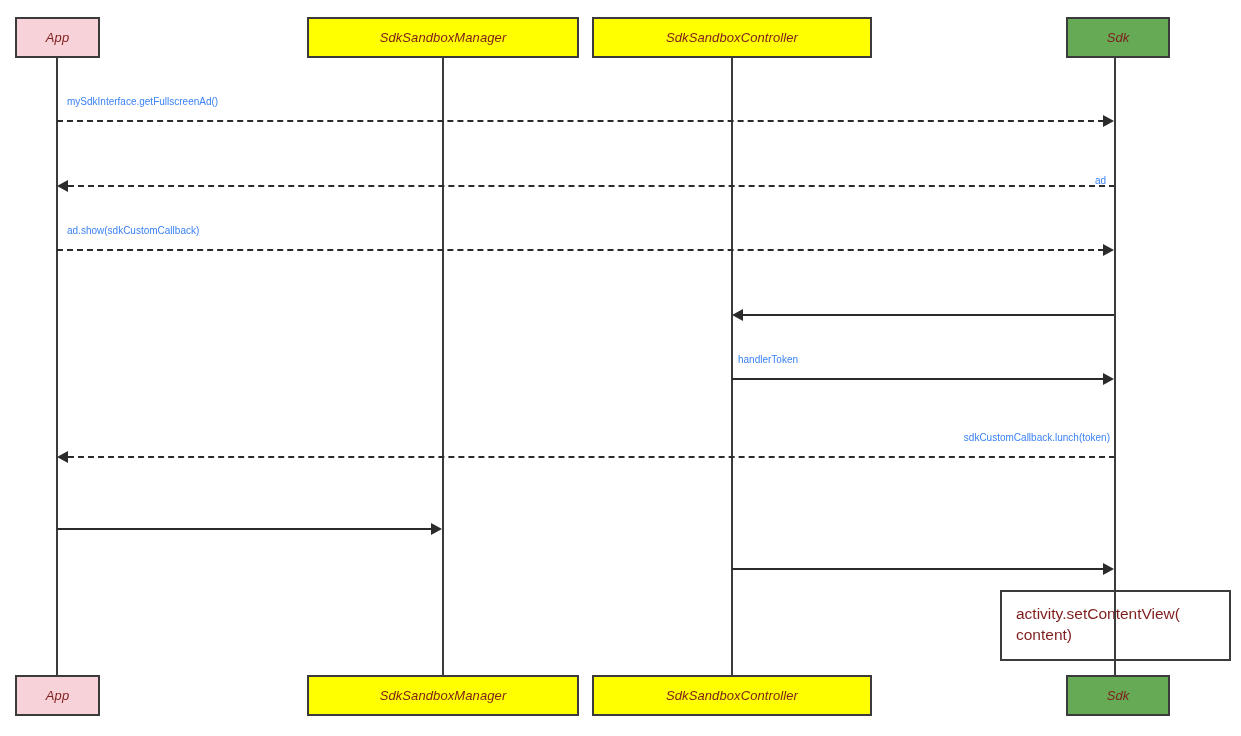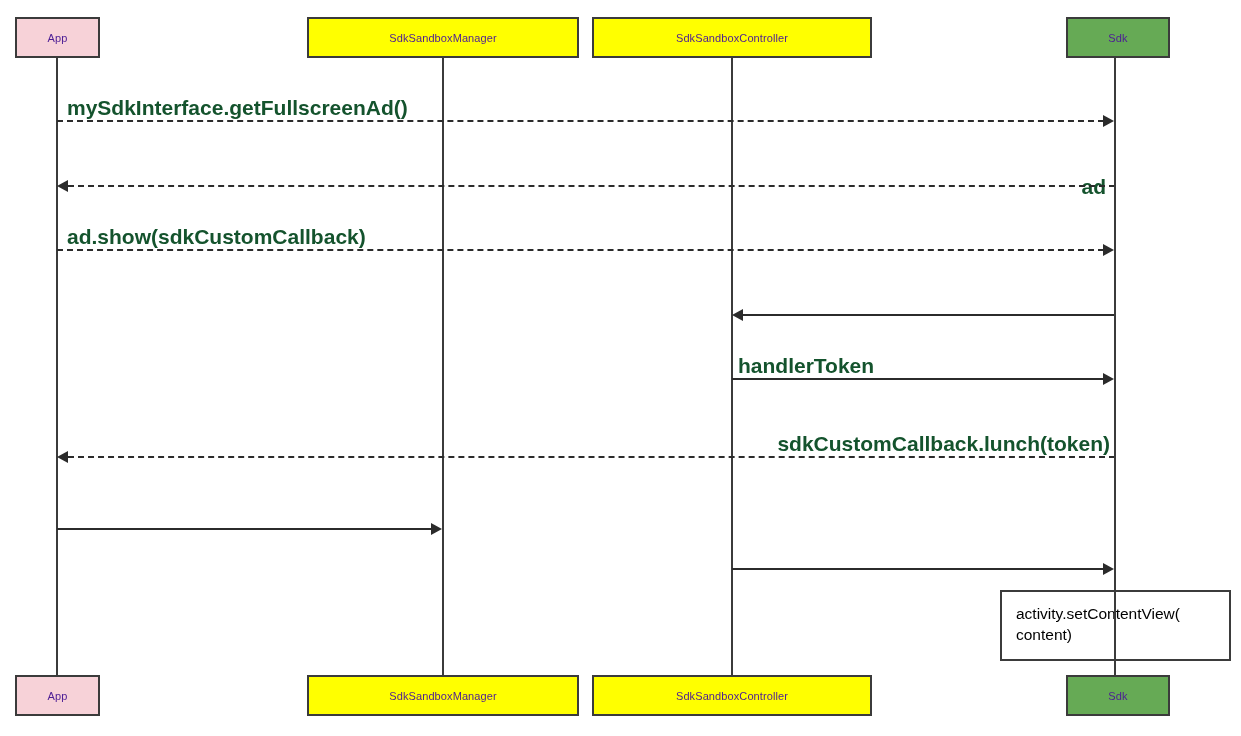--- a/index.html
+++ b/index.html
@@ -17,40 +17,40 @@
     background: #ffffff;
     overflow: hidden;
   }
   .lifeline-box {
     position: absolute;
     box-sizing: border-box;
     border: 2px solid #3b3b3b;
     display: flex;
     align-items: center;
     justify-content: center;
-    font-size: 11px;
-    color: #4c1d95;
+    font-size: 13px;
+    color: #7f1d1d;
     letter-spacing: 0.1px;
     white-space: nowrap;
+    font-style: italic;
   }
   .lifeline-box.pink  { background: #f7d2d8; }
   .lifeline-box.yellow{ background: #ffff00; }
   .lifeline-box.green { background: #66aa55; }
   .lifeline-line {
     position: absolute;
     width: 2px;
     background: #3b3b3b;
   }
   .msg-label {
     position: absolute;
-    font-size: 21px;
-    color: #14532d;
+    font-size: 10px;
+    color: #3b82f6;
     white-space: nowrap;
     line-height: 1.1;
-    font-weight: bold;
   }
   .msg-label.right-aligned { transform: translateX(-100%); }
   .arrow-line {
     position: absolute;
     height: 0;
     border-top: 2px solid #2b2b2b;
   }
   .arrow-line.dashed { border-top-style: dashed; }
   .arrow-head {
     position: absolute;
@@ -65,21 +65,21 @@
     border-top: 6px solid transparent;
     border-bottom: 6px solid transparent;
     border-right: 11px solid #2b2b2b;
   }
   .note-box {
     position: absolute;
     box-sizing: border-box;
     background: #ffffff;
     border: 2px solid #3b3b3b;
     font-size: 15.5px;
-    color: #000000;
+    color: #7f1d1d;
     padding: 12px 14px;
     line-height: 1.35;
     z-index: 5;
   }
 </style>
 </head>
 <body>
 
 <div id="diagram-root">
 

